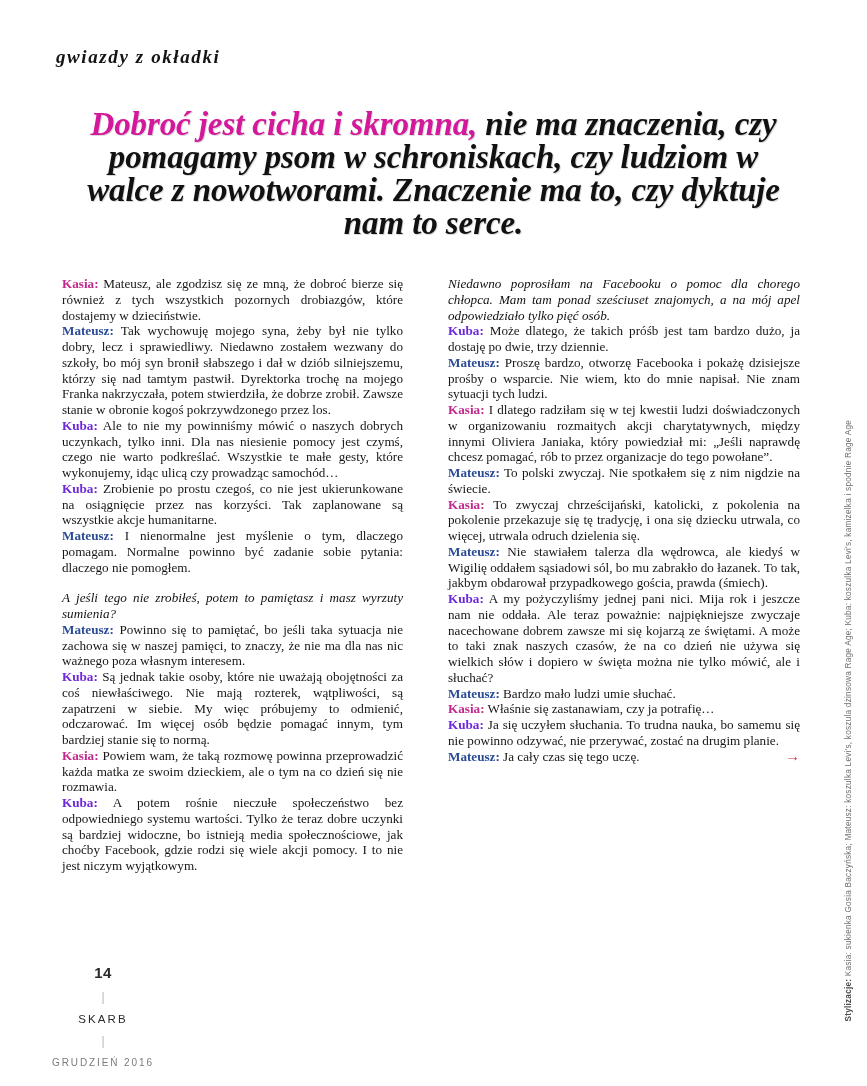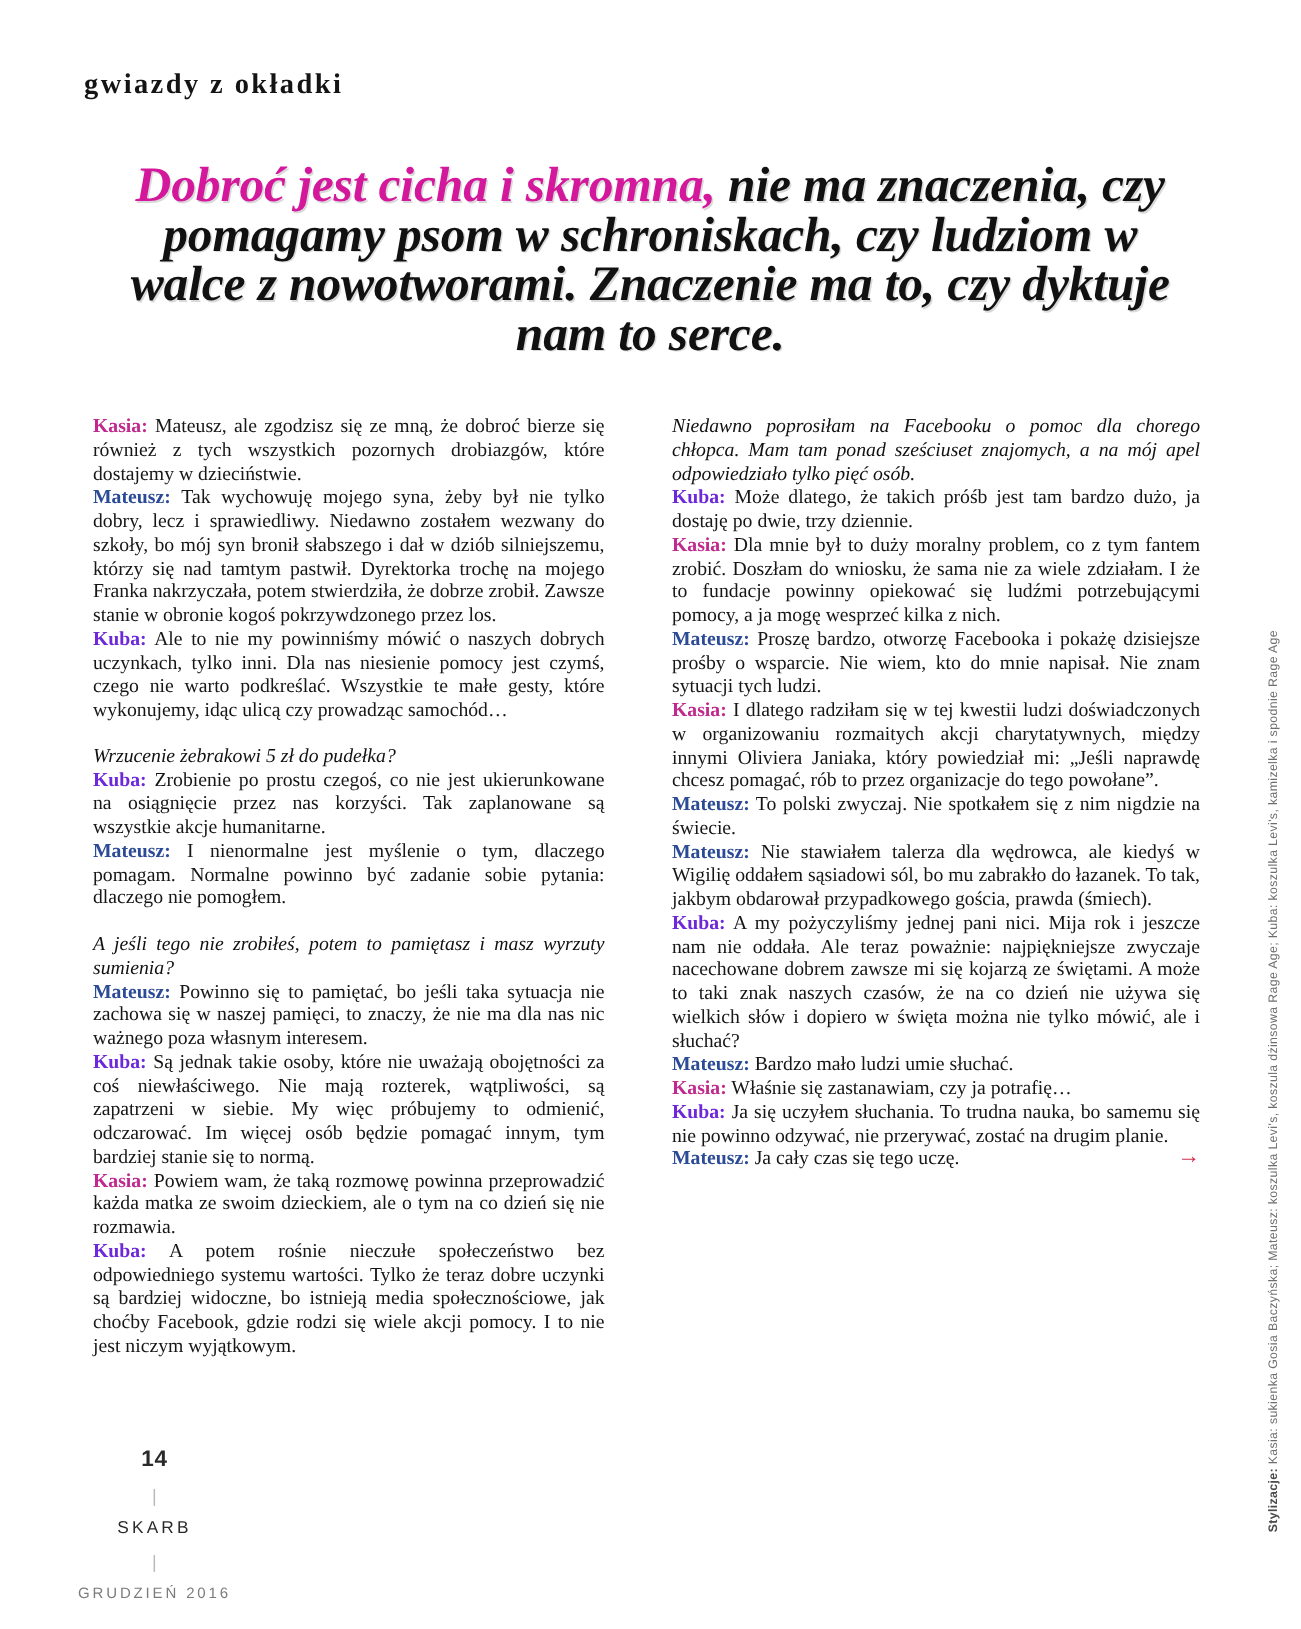--- a/index.html
+++ b/index.html
@@ -24,20 +24,21 @@
     background: #ffffff;
   }
 
   
   .kicker {
     position: absolute;
     left: 56px;
     top: 46px;
     font-family: "Liberation Serif", "DejaVu Serif", serif;
     font-weight: bold;
+    font-style: italic;
     font-size: 19px;
     letter-spacing: 1.6px;
     color: #141414;
   }
 
   
   .headline {
     position: absolute;
     left: 70px;
     top: 108px;
@@ -155,21 +156,20 @@
   </div>
 
   <div class="col col-left">
 
     <p><span class="spk spk-kasia">Kasia:</span><span> Mateusz, ale zgodzisz się ze mną, że dobroć bierze się również z tych wszystkich pozornych drobiazgów, które dostajemy w dzieciństwie.</span></p>
 
     <p><span class="spk spk-mateusz">Mateusz:</span><span> Tak wychowuję mojego syna, żeby był nie tylko dobry, lecz i sprawiedliwy. Niedawno zostałem wezwany do szkoły, bo mój syn bronił słabszego i dał w dziób silniejszemu, którzy się nad tamtym pastwił. Dyrektorka trochę na mojego Franka nakrzyczała, potem stwierdziła, że dobrze zrobił. Zawsze stanie w obronie kogoś pokrzywdzonego przez los.</span></p>
 
     <p><span class="spk spk-kuba">Kuba:</span><span> Ale to nie my powinniśmy mówić o naszych dobrych uczynkach, tylko inni. Dla nas niesienie pomocy jest czymś, czego nie warto podkreślać. Wszystkie te małe gesty, które wykonujemy, idąc ulicą czy prowadząc samochód…</span></p>
 
-    <p class="q spaced">Wrzucenie żebrakowi 5 zł do pudełka?</p>
 
     <p><span class="spk spk-kuba">Kuba:</span><span> Zrobienie po prostu czegoś, co nie jest ukierunkowane na osiągnięcie przez nas korzyści. Tak zaplanowane są wszystkie akcje humanitarne.</span></p>
 
     <p><span class="spk spk-mateusz">Mateusz:</span><span>  I nienormalne jest myślenie o tym, dlaczego pomagam. Normalne powinno być zadanie sobie pytania: dlaczego nie pomogłem.</span></p>
 
     <p class="q spaced">A jeśli tego nie zrobiłeś, potem to pamiętasz i masz wyrzuty sumienia?</p>
 
     <p><span class="spk spk-mateusz">Mateusz:</span><span> Powinno się to pamiętać, bo jeśli taka sytuacja nie zachowa się w naszej pamięci,  to znaczy, że nie ma dla nas nic ważnego poza własnym interesem.</span></p>
 
     <p><span class="spk spk-kuba">Kuba:</span><span> Są jednak takie osoby, które nie uważają obojętności za coś niewłaściwego. Nie mają rozterek, wątpliwości, są zapatrzeni w siebie. My więc próbujemy to odmienić, odczarować. Im więcej osób będzie pomagać innym, tym bardziej stanie się to normą.</span></p>
@@ -179,29 +179,29 @@
     <p><span class="spk spk-kuba">Kuba:</span><span> A potem rośnie nieczułe społeczeństwo bez odpowiedniego systemu wartości. Tylko że teraz dobre uczynki są bardziej widoczne, bo istnieją media społecznościowe, jak choćby Facebook, gdzie rodzi się wiele akcji pomocy. I to nie jest niczym wyjątkowym.</span></p>
 
   </div>
 
   <div class="col col-right">
 
     <p class="q">Niedawno poprosiłam na Facebooku o pomoc dla chorego chłopca. Mam tam ponad sześciuset znajomych, a na mój apel odpowiedziało tylko pięć osób.</p>
 
     <p><span class="spk spk-kuba">Kuba:</span><span> Może dlatego, że takich próśb jest tam bardzo dużo, ja dostaję po dwie, trzy dziennie.</span></p>
 
-    <p><span class="spk spk-kasia">Kasia:</span><span> Dla mnie był to duży moralny problem, co z tym fantem zrobić. Doszłam do wniosku, że sama nie za wiele zdziałam. I że to fundacje powinny opiekować się ludźmi potrzebującymi pomocy, a ja mogę wesprzeć kilka z nich.</span></p>
 
     <p><span class="spk spk-mateusz">Mateusz:</span><span> Proszę bardzo, otworzę Facebooka i pokażę dzisiejsze prośby o wsparcie. Nie wiem, kto do mnie napisał. Nie znam sytuacji tych ludzi.</span></p>
 
     <p><span class="spk spk-kasia">Kasia:</span><span> I dlatego radziłam się w tej kwestii ludzi doświadczonych w organizowaniu rozmaitych akcji charytatywnych, między innymi Oliviera Janiaka, który powiedział mi: „Jeśli naprawdę chcesz pomagać, rób to przez organizacje do tego powołane”.</span></p>
 
 
     <p><span class="spk spk-mateusz">Mateusz:</span><span> To polski zwyczaj. Nie spotkałem się z nim nigdzie na świecie.</span></p>
 
+    <p><span class="spk spk-kasia">Kasia:</span><span> To zwyczaj chrześcijański, katolicki, z pokolenia na pokolenie przekazuje się tę tradycję, i ona się dziecku utrwala, co więcej, utrwala odruch dzielenia się.</span></p>
 
     <p><span class="spk spk-mateusz">Mateusz:</span><span> Nie stawiałem talerza dla wędrowca, ale kiedyś w Wigilię oddałem sąsiadowi sól, bo mu zabrakło do łazanek. To tak, jakbym obdarował przypadkowego gościa, prawda (śmiech).</span></p>
 
     <p><span class="spk spk-kuba">Kuba:</span><span> A my pożyczyliśmy jednej pani nici. Mija rok i jeszcze nam nie oddała. Ale teraz poważnie: najpiękniejsze zwyczaje nacechowane dobrem zawsze mi się kojarzą ze świętami. A może to taki znak naszych czasów, że na co dzień nie używa się wielkich słów i dopiero w święta można nie tylko mówić, ale i słuchać?</span></p>
 
     <p><span class="spk spk-mateusz">Mateusz:</span><span> Bardzo mało ludzi umie słuchać.</span></p>
 
     <p><span class="spk spk-kasia">Kasia:</span><span> Właśnie się zastanawiam, czy ja potrafię…</span></p>
 
     <p><span class="spk spk-kuba">Kuba:</span><span> Ja się uczyłem słuchania. To trudna nauka, bo samemu się nie powinno odzywać, nie przerywać, zostać na drugim planie.</span></p>

